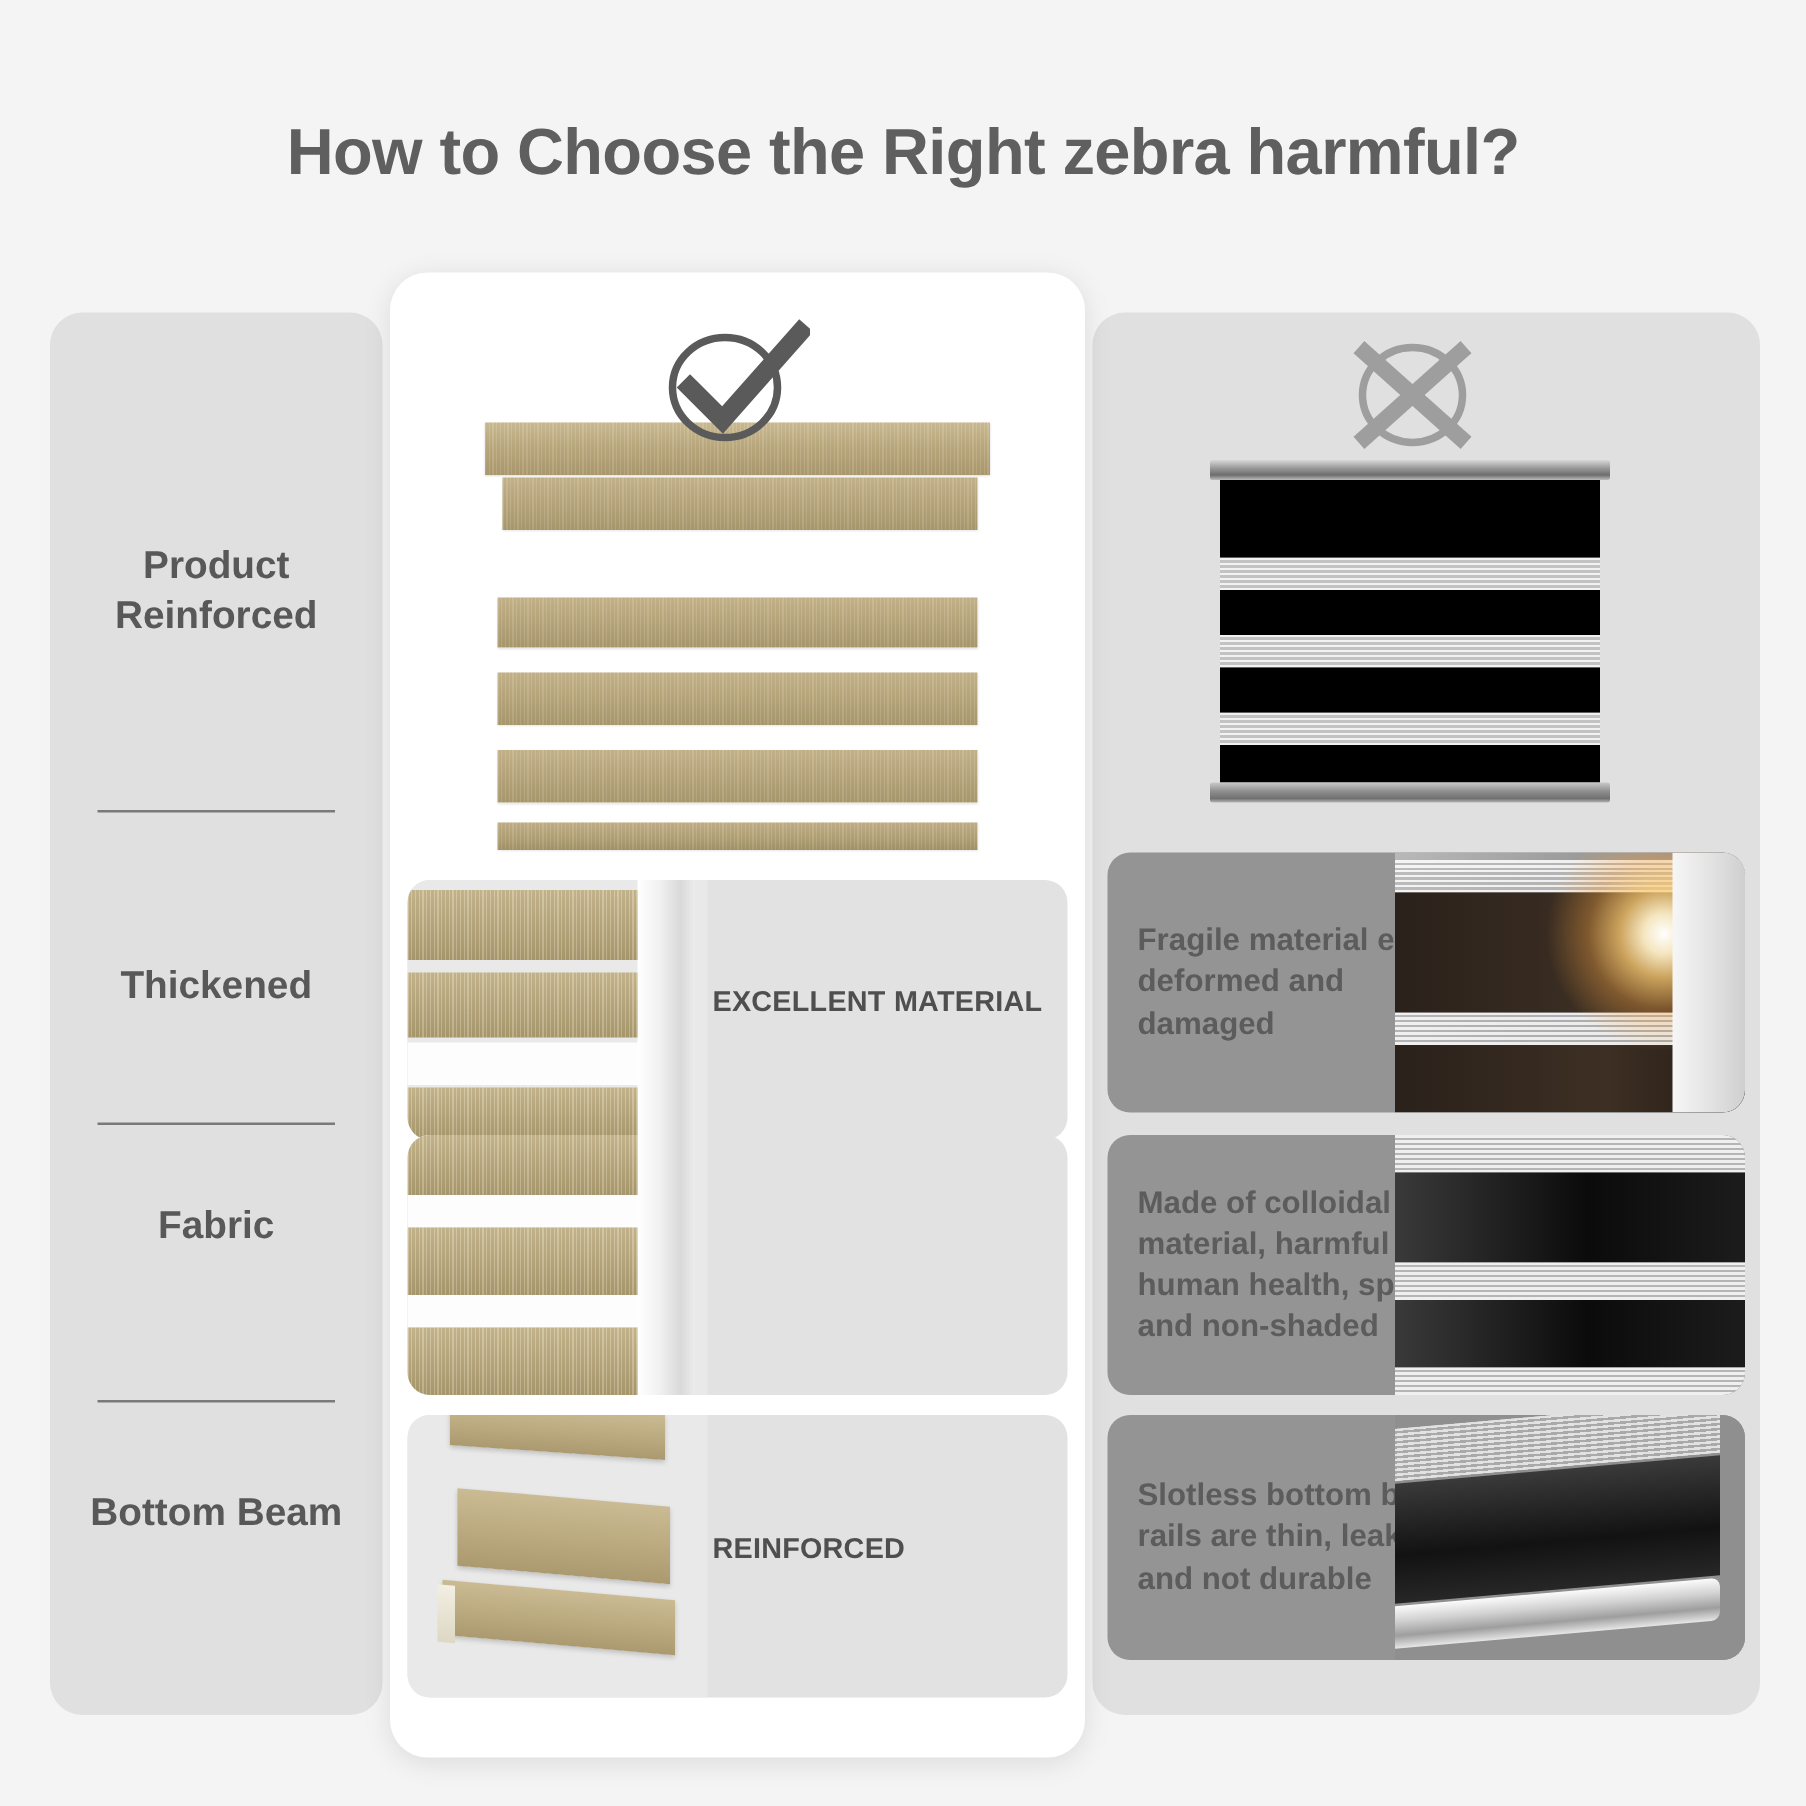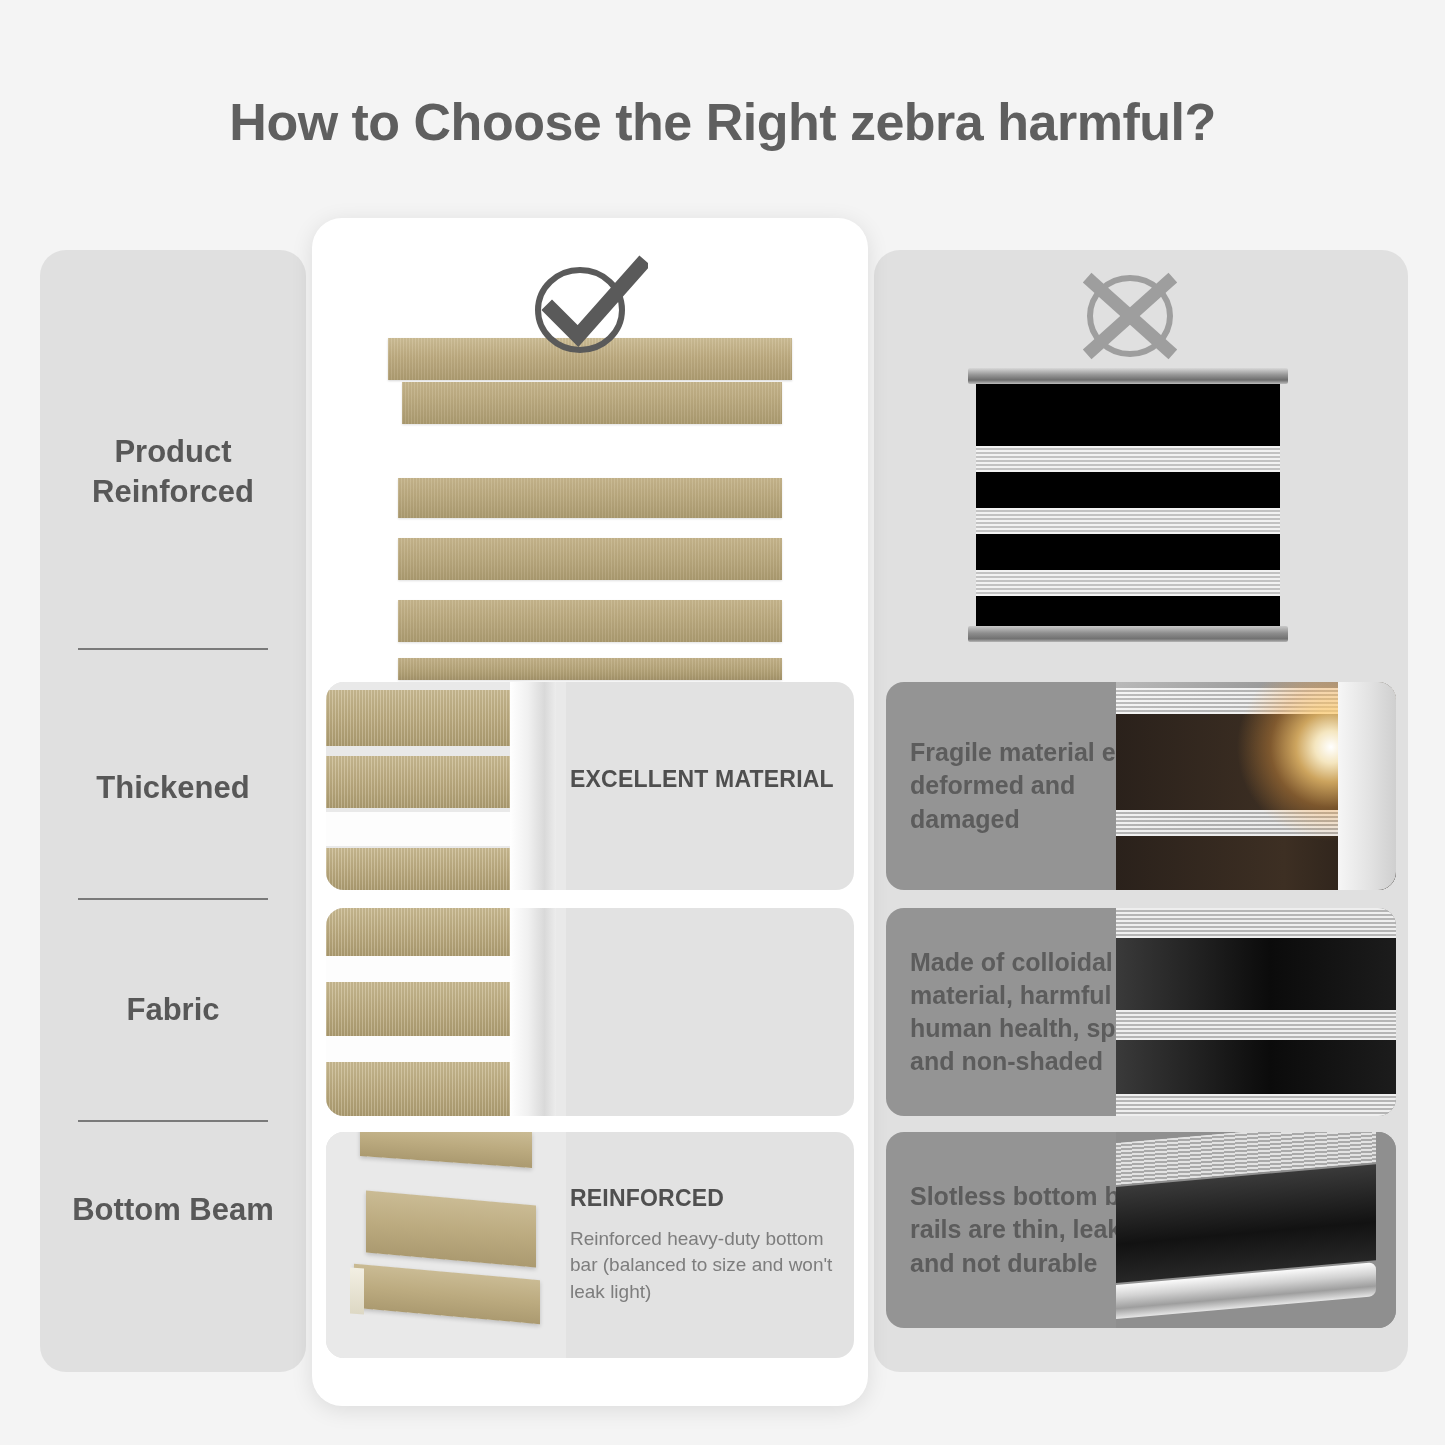--- a/index.html
+++ b/index.html
@@ -57,21 +57,21 @@
     width: 266px;
     text-align: center;
     font-size: 31px;
     font-weight: bold;
     color: #585858;
     line-height: 1.30;
     z-index: 5;
   }
   .rl-0 { top: 432px; }
   .rl-1 { top: 768px; }
-  .rl-2 { top: 990px; }
+  .rl-2 { top: 960px; }
   .rl-3 { top: 1190px; }
 
   .row-divider {
     position: absolute;
     left: 78px;
     width: 190px;
     height: 2px;
     background: #7a7a7a;
     z-index: 5;
   }
@@ -157,21 +157,21 @@
   .card-good {
     left: 326px;
     width: 528px;
     background: #e2e2e2;
   }
   .card-bad {
     left: 886px;
     width: 510px;
     background: #949494;
   }
-  .cg-0 { top: 682px;  height: 208px; }
+  .cg-0 { top: 704px;  height: 208px; }
   .cg-1 { top: 908px;  height: 208px; }
   .cg-2 { top: 1132px; height: 226px; }
   .cb-0 { top: 682px;  height: 208px; }
   .cb-1 { top: 908px;  height: 208px; }
   .cb-2 { top: 1132px; height: 196px; }
 
   
   .card-good .photo {
     position: absolute; left: 0; top: 0;
     width: 240px; height: 100%;
@@ -399,21 +399,20 @@
 
 <div class="card card-good cg-2">
   <div class="photo ph-tanrail">
     <div class="slab" style="left:34px;top:-6px;width:172px;height:36px;transform:skewY(4deg)"></div>
     <div class="slab" style="left:40px;top:66px;width:170px;height:62px;transform:skewY(5deg)"></div>
     <div class="slab" style="left:28px;top:140px;width:186px;height:44px;transform:skewY(5deg)"></div>
     <div class="cap" style="left:24px;top:136px;width:14px;height:46px;transform:skewY(5deg)"></div>
   </div>
   <div class="copy">
     <div class="head">REINFORCED</div>
-    <div class="body">Reinforced heavy-duty bottom bar (balanced to size and won't leak light)</div>
   </div>
 </div>
 
 <div class="card card-bad cb-0">
   <div class="copy">
     <div class="head">Fragile material easily deformed and damaged</div>
   </div>
   <div class="photo ph-sun">
     <div class="sheer" style="top:6px;height:26px"></div>
     <div class="dark" style="top:32px;height:96px"></div>

